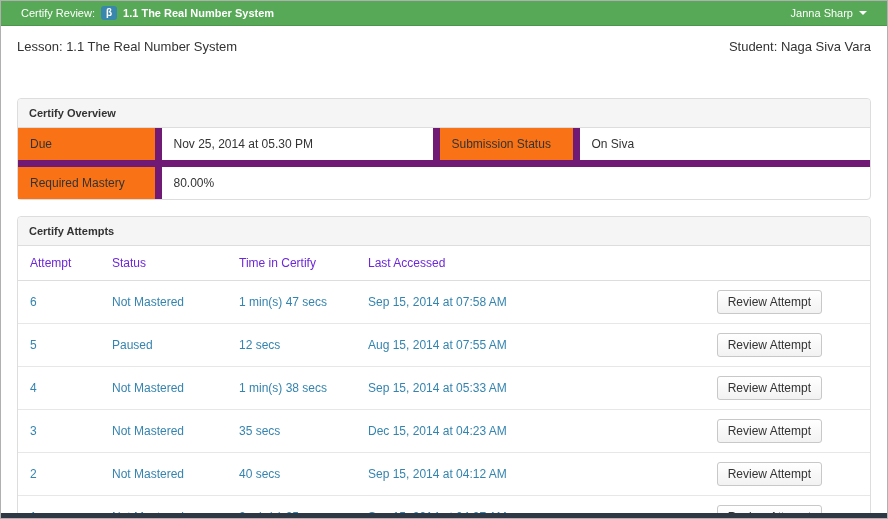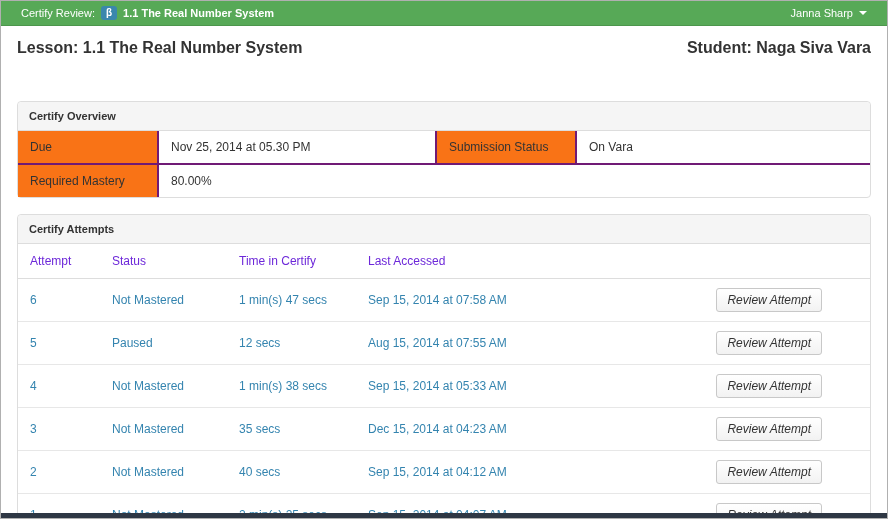--- a/index.html
+++ b/index.html
@@ -52,22 +52,22 @@
 
   
   .page-head {
     display: flex;
     justify-content: space-between;
     align-items: flex-start;
     padding: 13px 16px 0 16px;
     margin-bottom: 44px;
   }
   .page-head h1 {
-    font-size: 16px;
-    font-weight: bold;
+    font-size: 13px;
+    font-weight: normal;
     color: #333333;
   }
 
   
   .panel {
     margin: 0 16px 16px 16px;
     border: 1px solid #dddddd;
     border-radius: 4px;
     background: #ffffff;
   }
@@ -79,21 +79,21 @@
     font-weight: bold;
     color: #333333;
     border-radius: 4px 4px 0 0;
   }
 
   table { width: 100%; border-collapse: collapse; font-size: 12px; color: #333333; }
 
   
   .overview-table td {
     padding: 9px 12px;
-    border: 2px solid #701a75;
+    border: 7px solid #701a75;
   }
   .overview-table tr td:first-child { border-left: none; }
   .overview-table tr td:last-child { border-right: none; }
   .overview-table tr:first-child td { border-top: none; }
   .overview-table tr:last-child td { border-bottom: none; }
   .overview-table td.lbl { background: #f97316; }
   .overview-table td.c1 { width: 140px; }
   .overview-table td.c2 { width: 278px; }
   .overview-table td.c3 { width: 140px; }
 
@@ -122,21 +122,20 @@
     display: inline-block;
     font-family: inherit;
     font-size: 12px;
     color: #333333;
     background: linear-gradient(#ffffff, #f2f2f2);
     border: 1px solid #c8c8c8;
     border-radius: 3px;
     padding: 4px 10px;
     cursor: pointer;
     white-space: nowrap;
-    font-style: italic;
   }
 
   .footer-bar {
     position: absolute;
     left: 0; right: 0; bottom: 0;
     height: 5px;
     background: #2e3744;
   }
 </style>
 </head>
@@ -162,21 +161,21 @@
   </div>
 
   <section class="panel">
     <div class="panel-heading">Certify Overview</div>
     <table class="overview-table">
       <tbody>
         <tr>
           <td class="lbl c1">Due</td>
           <td class="c2">Nov 25, 2014 at 05.30 PM</td>
           <td class="lbl c3">Submission Status</td>
-          <td>On Vara</td>
+          <td>On Siva</td>
         </tr>
         <tr>
           <td class="lbl c1">Required Mastery</td>
           <td colspan="3">80.00%</td>
         </tr>
       </tbody>
     </table>
   </section>
 
   <section class="panel">

